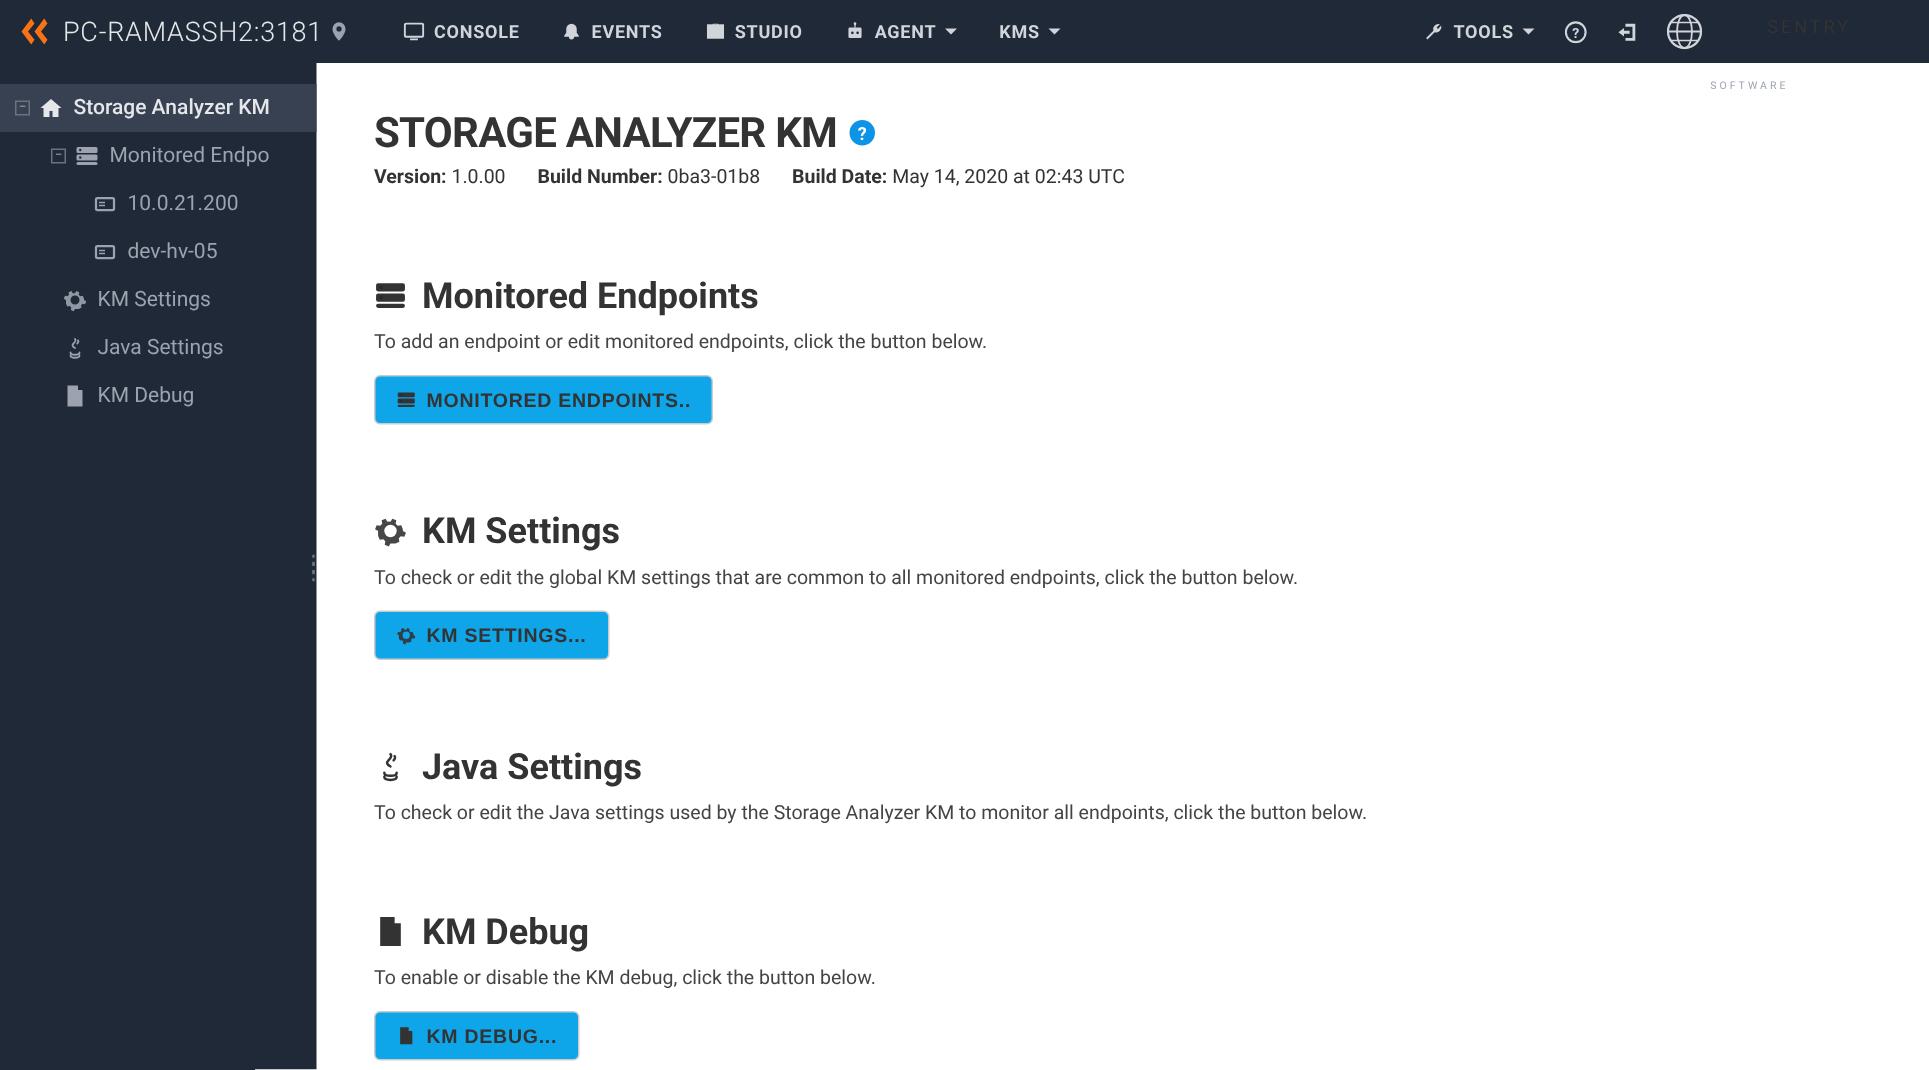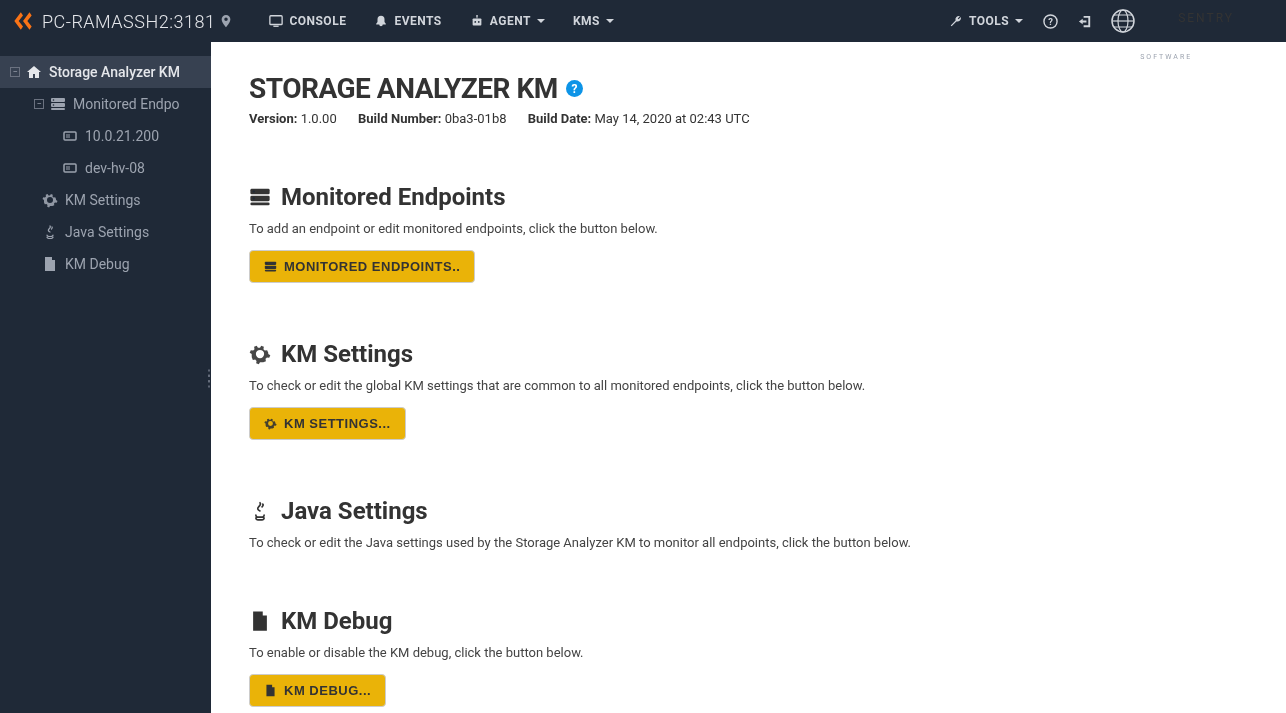--- a/index.html
+++ b/index.html
@@ -41,21 +41,21 @@
 .page-title { font-size: 28px; font-weight: 700; color: #333; text-transform: uppercase; display: flex; align-items: center; letter-spacing: -0.5px; }
 .help-icon { width: 17px; height: 17px; border-radius: 50%; background: #0d94e7; color: #fff; font-size: 12px; font-weight: 700; display: inline-flex; align-items: center; justify-content: center; margin-left: 8px; cursor: pointer; }
 .meta-row { font-size: 13px; color: #333; margin-top: 6px; }
 .meta-row b { font-weight: 700; }
 .meta-sep { display: inline-block; width: 18px; }
 
 .section { margin-top: 57px; }
 .stitle { font-size: 24px; font-weight: 700; color: #333; display: flex; align-items: center; }
 .stitle svg { width: 22px; height: 22px; margin-right: 10px; fill: #333; }
 .sdesc { font-size: 13px; color: #444; margin-top: 10px; }
-.btn { display: inline-flex; align-items: center; border: 1px solid #ccc; background: #eab308; padding: 8px 14px; font-size: 13px; font-weight: 700; letter-spacing: 0.5px; color: #333; border-radius: 4px; cursor: pointer; margin-top: 14px; text-transform: uppercase; }
+.btn { display: inline-flex; align-items: center; border: 1px solid #ccc; background: #0ea5e9; padding: 8px 14px; font-size: 13px; font-weight: 700; letter-spacing: 0.5px; color: #333; border-radius: 4px; cursor: pointer; margin-top: 14px; text-transform: uppercase; }
 .btn svg { width: 13px; height: 13px; margin-right: 7px; fill: #333; }
 
 ::-webkit-scrollbar { width: 14px; }
 ::-webkit-scrollbar-track { background: #f1f1f1; }
 ::-webkit-scrollbar-thumb { background: #c1c1c1; border-radius: 2px; }
 ::-webkit-scrollbar-button { background: #f1f1f1; height: 14px; }
 </style>
 </head>
 <body>
 
@@ -142,20 +142,26 @@
         <span>Console</span>
       </div>
     <div class="nav-item">
         <svg viewBox="0 0 16 16">
           <use href="#i-bell"></use>
         </svg>
         <span>Events</span>
       </div>
     <div class="nav-item">
         <svg viewBox="0 0 16 16">
+          <use href="#i-briefcase"></use>
+        </svg>
+        <span>Studio</span>
+      </div>
+    <div class="nav-item">
+        <svg viewBox="0 0 16 16">
           <use href="#i-robot"></use>
         </svg>
         <span>Agent</span>
         <span class="caret"></span>
       </div>
     <div class="nav-item">
         <span>KMs</span>
         <span class="caret"></span>
       </div>
   </div>
@@ -209,21 +215,21 @@
     <div class="tree-row l2">
       <svg class="node-icon" viewBox="0 0 16 16">
           <use href="#i-host"></use>
         </svg>
       <span class="node-label">10.0.21.200</span>
     </div>
     <div class="tree-row l2">
       <svg class="node-icon" viewBox="0 0 16 16">
           <use href="#i-host"></use>
         </svg>
-      <span class="node-label">dev-hv-08</span>
+      <span class="node-label">dev-hv-05</span>
     </div>
     <div class="tree-row l1b">
       <svg class="node-icon" viewBox="0 0 16 16">
           <use href="#i-gear"></use>
         </svg>
       <span class="node-label">KM Settings</span>
     </div>
     <div class="tree-row l1b">
       <svg class="node-icon" viewBox="0 0 16 16">
           <use href="#i-java"></use>

